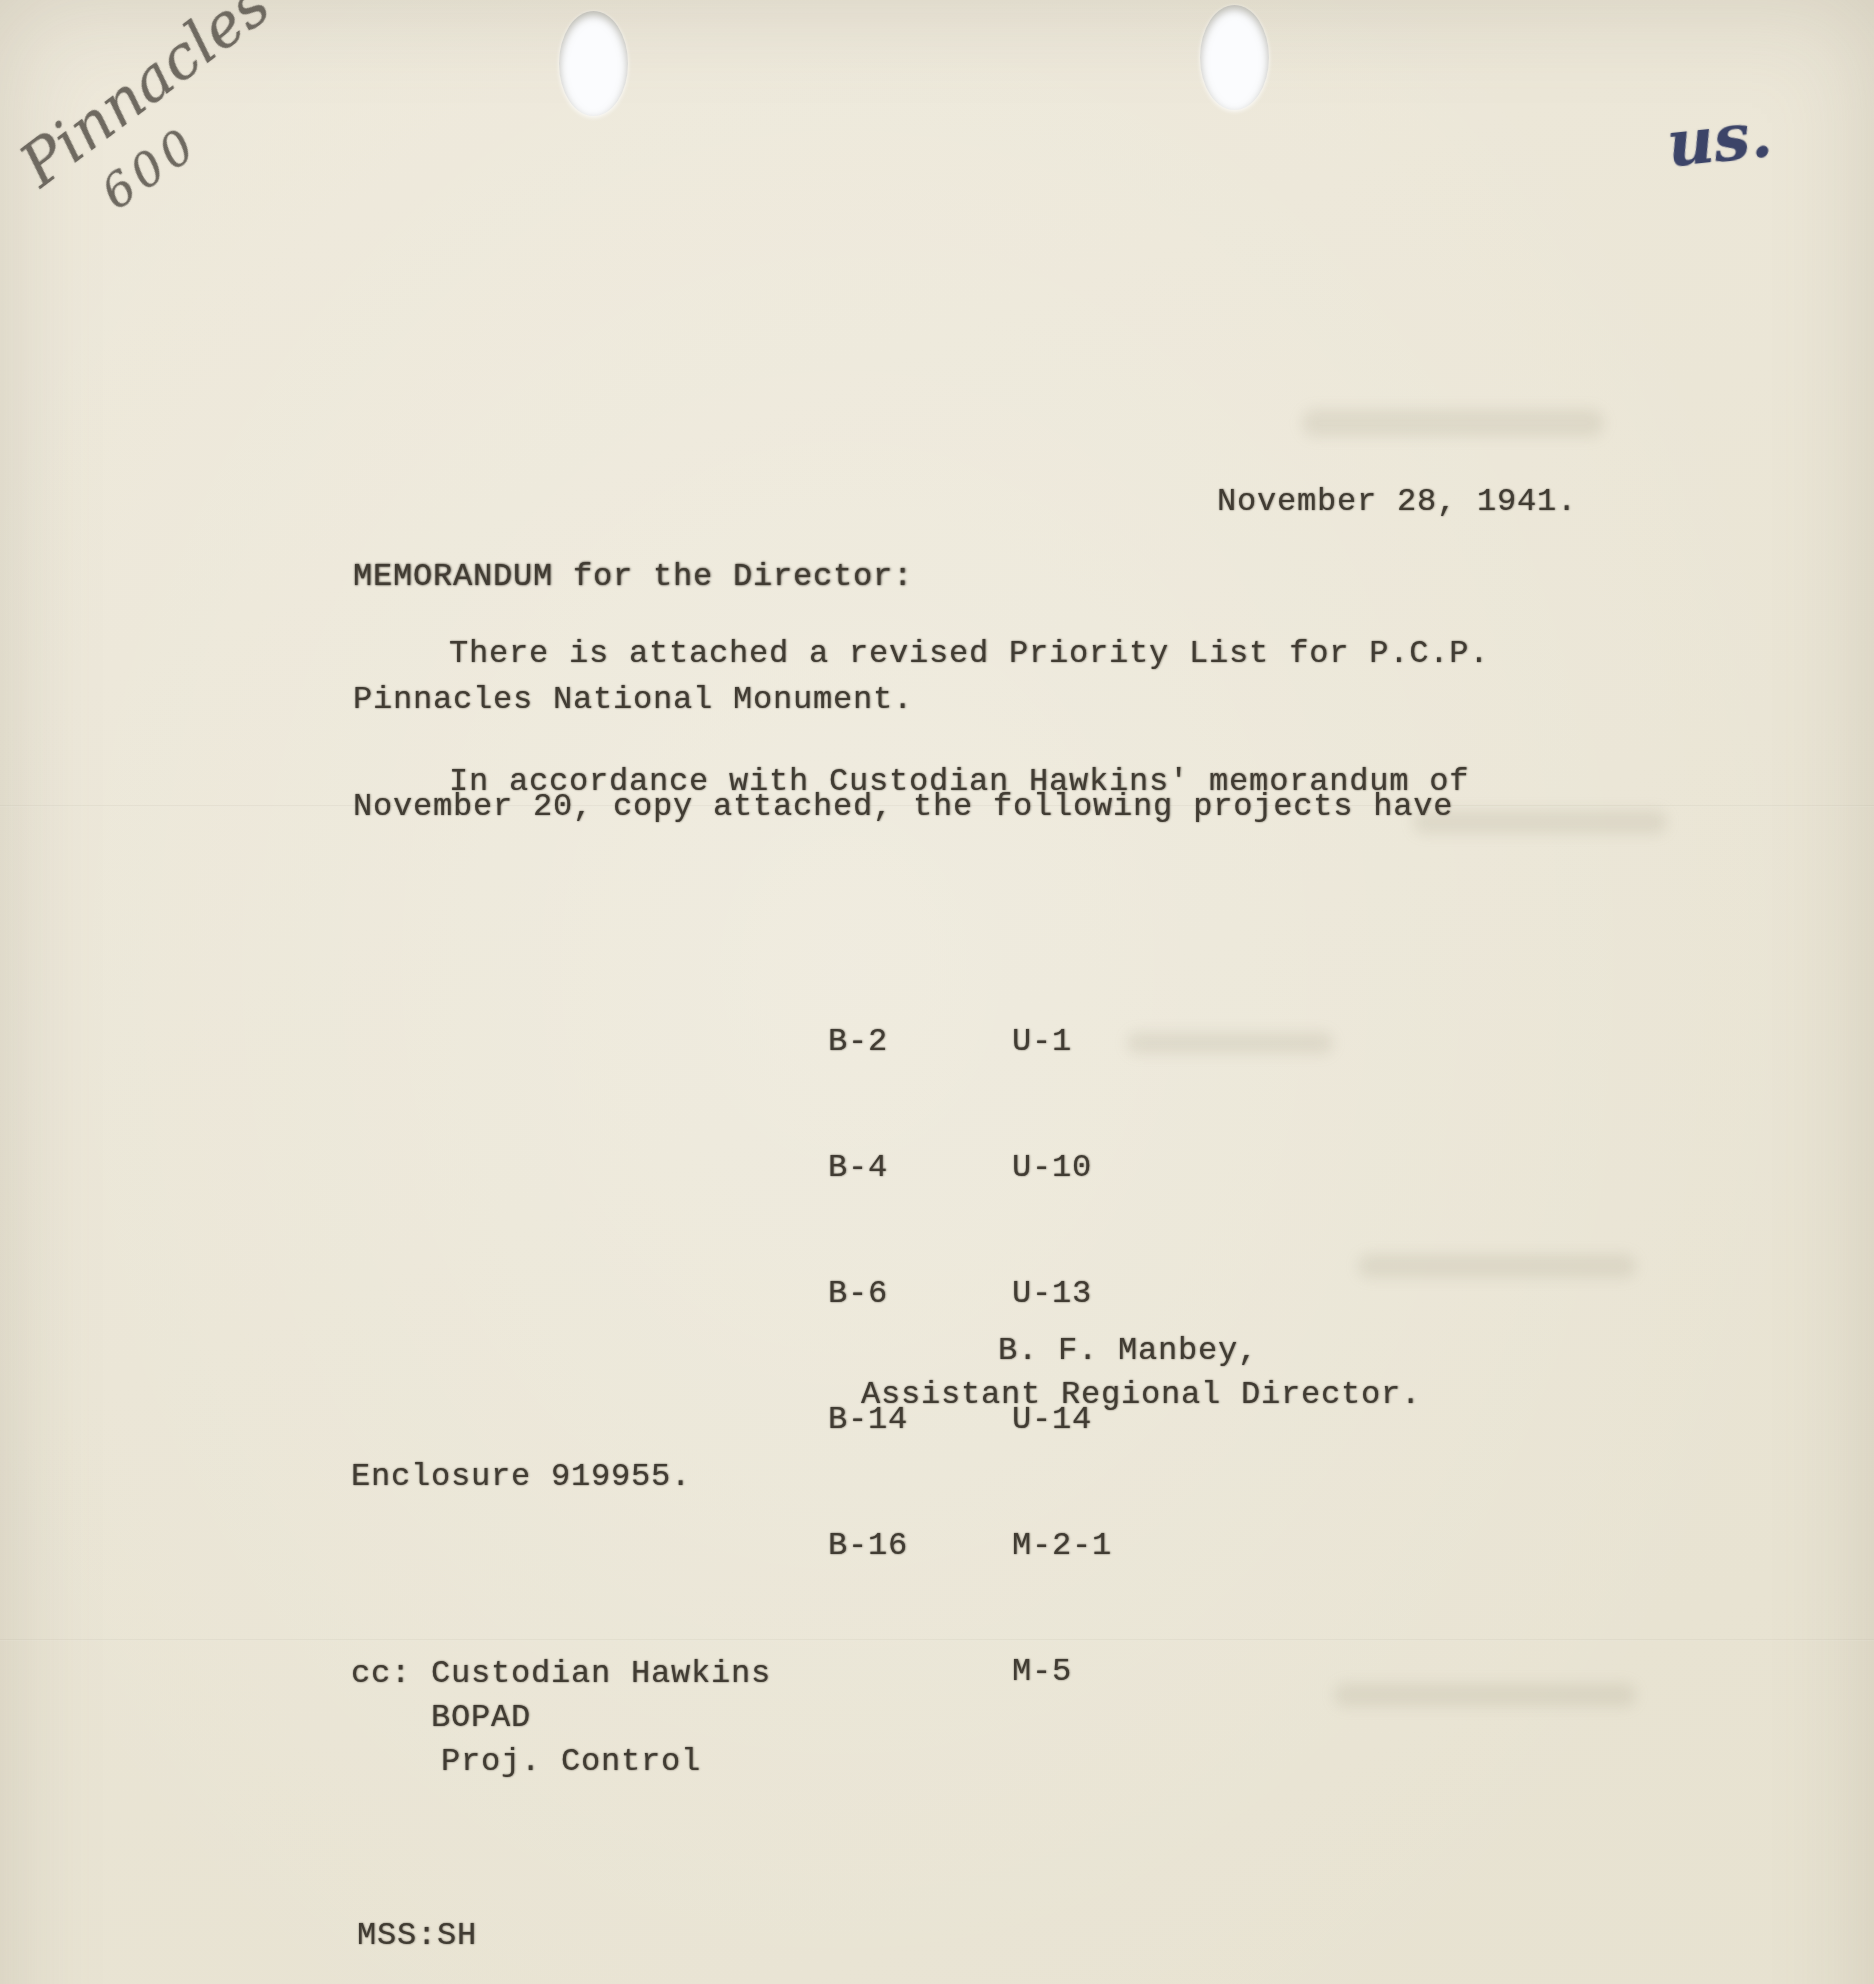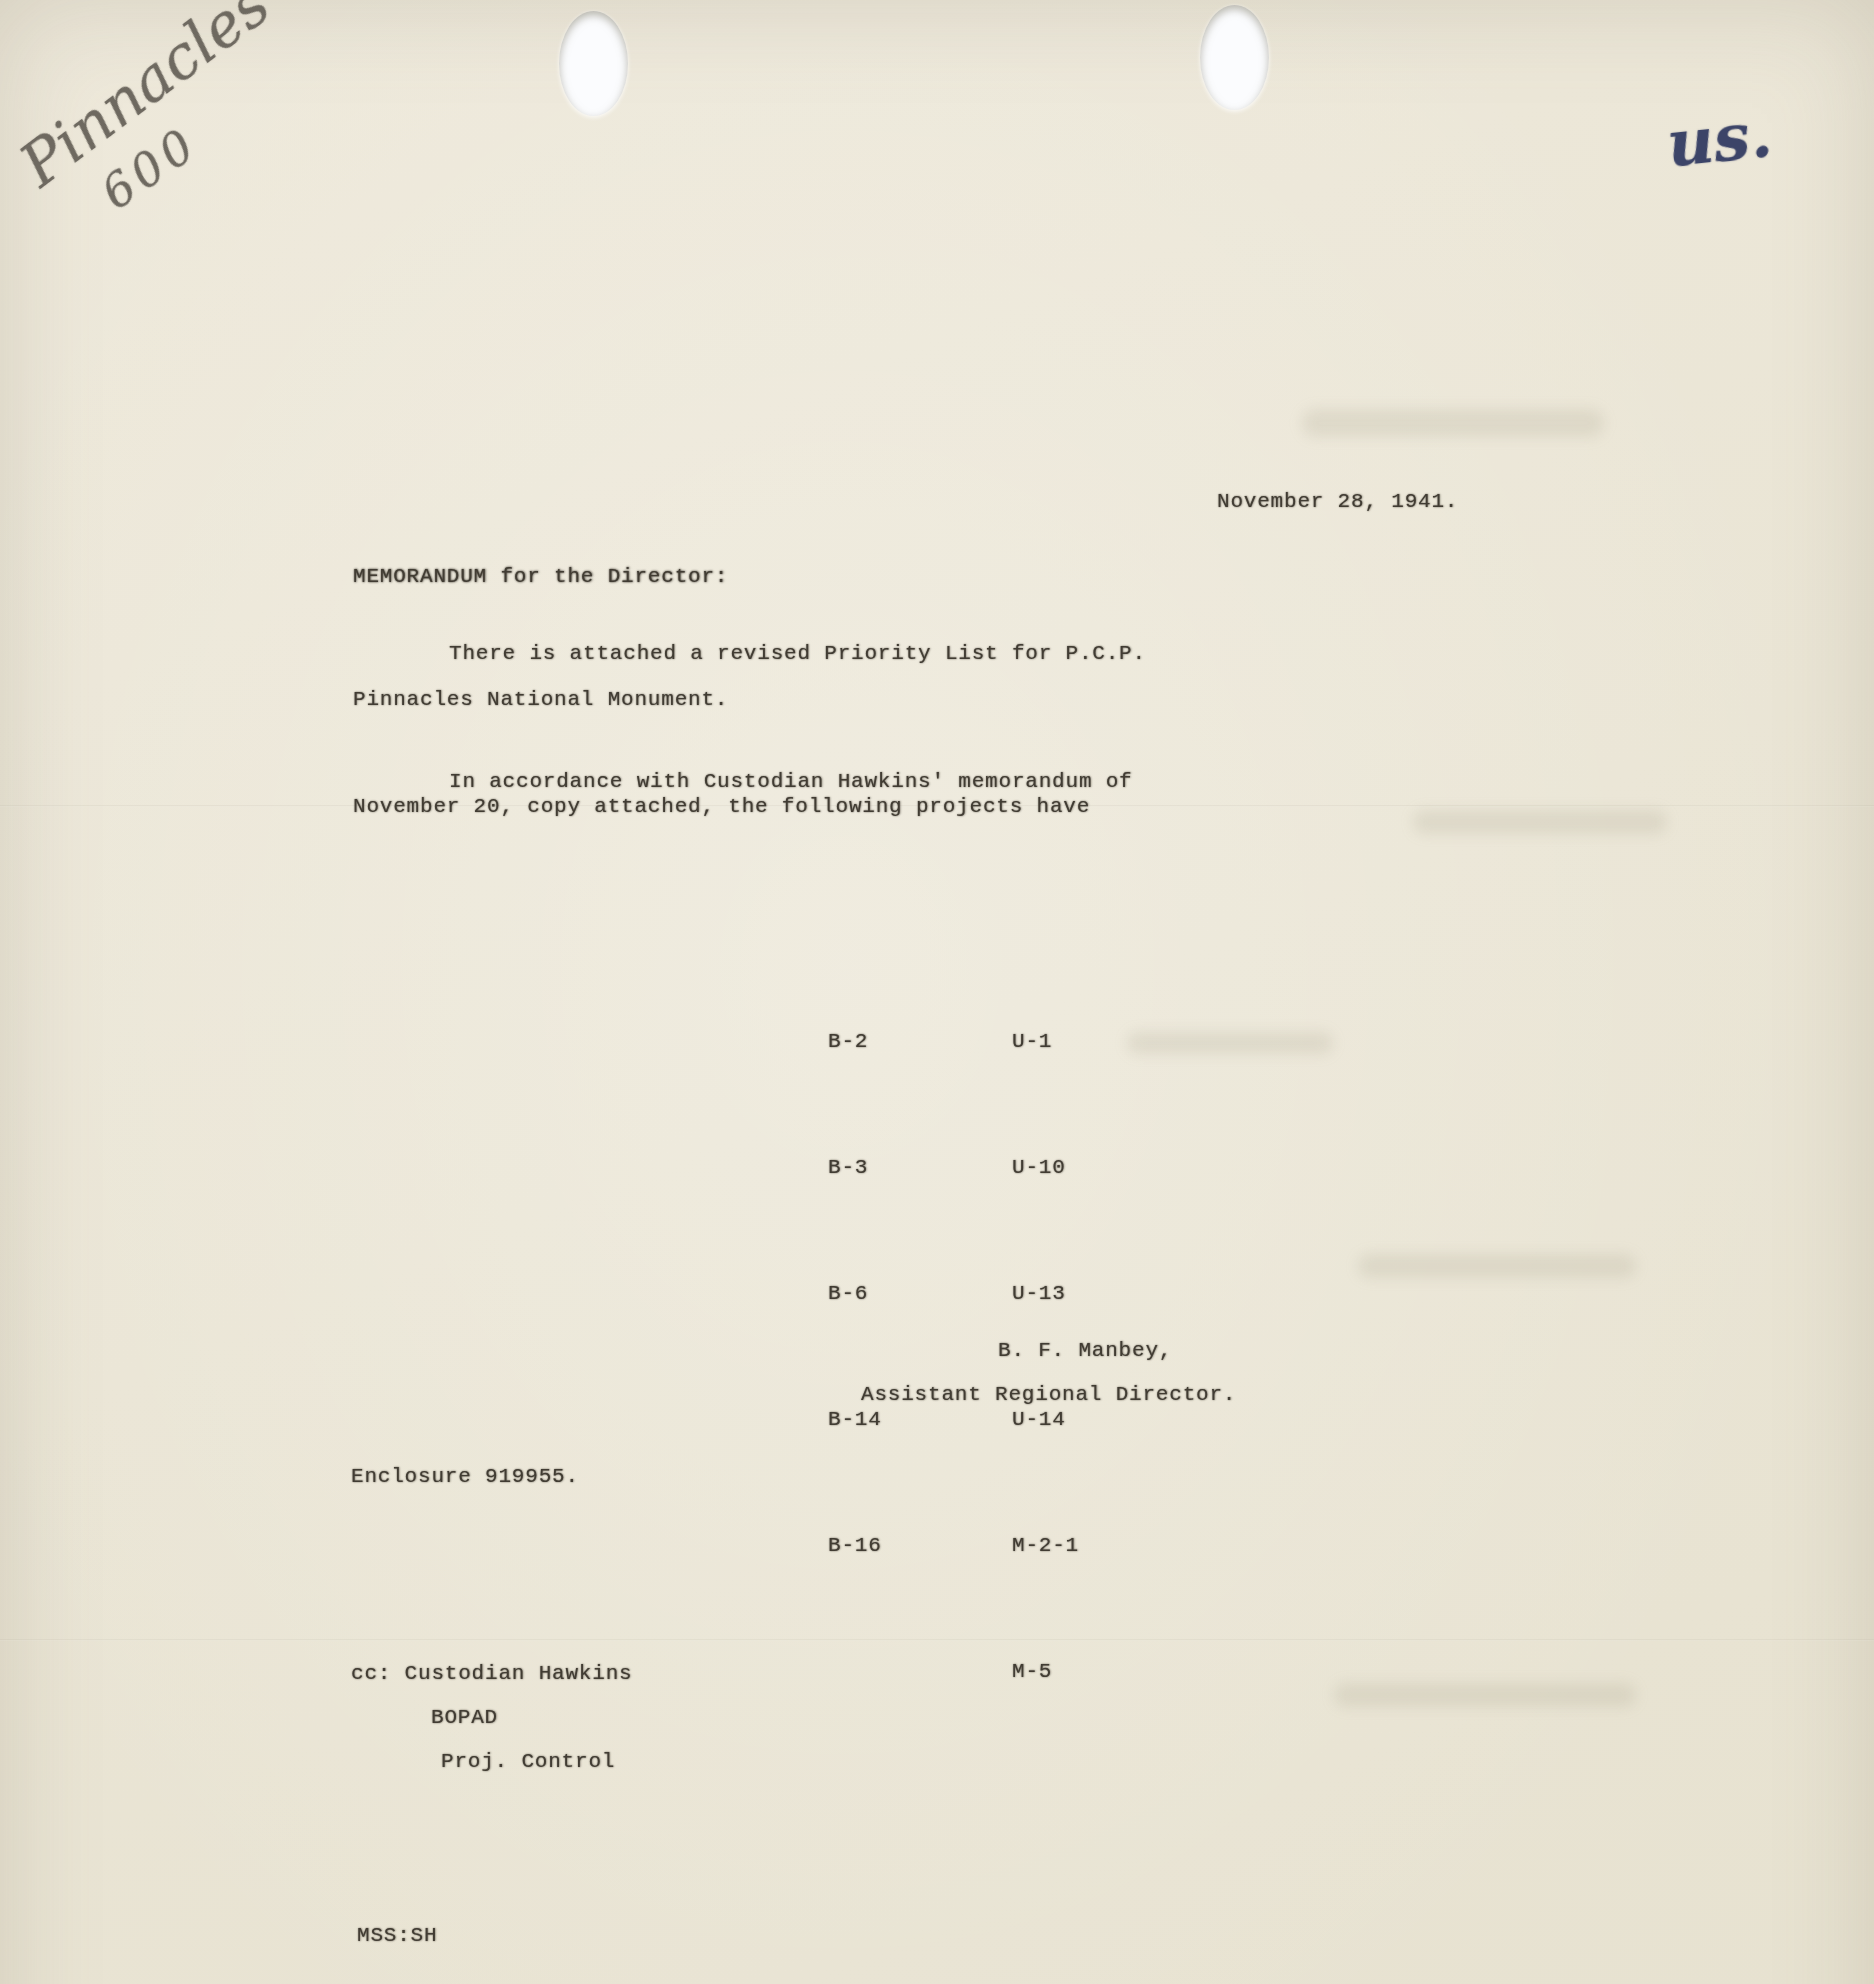--- a/index.html
+++ b/index.html
@@ -9,21 +9,21 @@
     background:
       radial-gradient(ellipse 1429px 1786px at 45% 40%, rgba(255,255,252,0.25), rgba(0,0,0,0) 70%),
       linear-gradient(158deg,#eee9db 0%, #eae5d5 45%, #e6e1cf 100%);
     box-shadow: inset 0 0 103px rgba(125,115,90,0.22);
     overflow:hidden;
     font-family:"Liberation Mono","DejaVu Sans Mono",monospace;
   }
   
   .t{
     position:absolute;
-    font-size:21px;
+    font-size:32px;
     line-height:42px;
     letter-spacing:0.8px;
     color:#413c33;
     white-space:pre;
     text-shadow:0 0 1.6px rgba(62,56,46,0.65), 0.8px 0.4px 2px rgba(62,56,46,0.35);
     filter:blur(0.3px);
   }
   .heavy{ text-shadow:0 0 2px rgba(50,45,37,0.85), 0.8px 0.4px 2.4px rgba(50,45,37,0.5);margin-top:6px; }
   .col span{display:block;}
   
@@ -86,21 +86,21 @@
   <div class="t heavy" style="left:353px;top:550px;">MEMORANDUM for the Director:</div>
 
   <div class="t" style="left:353px;top:679px;">Pinnacles National Monument.</div>
   <div class="t" style="left:449px;top:633px;">There is attached a revised Priority List for P.C.P.</div>
 
   <div class="t" style="left:449px;top:761px;">In accordance with Custodian Hawkins' memorandum of</div>
   <div class="t" style="left:353px;top:786px;">November 20, copy attached, the following projects have</div>
 
   <div class="t col" style="left:828px;top:937px;">
     <span>B-2</span>
-    <span>B-3</span>
+    <span>B-4</span>
     <span>B-6</span>
     <span>B-14</span>
     <span>B-16</span>
   </div>
   <div class="t col" style="left:1012px;top:937px;">
     <span>U-1</span>
     <span>U-10</span>
     <span>U-13</span>
     <span>U-14</span>
     <span>M-2-1</span>

